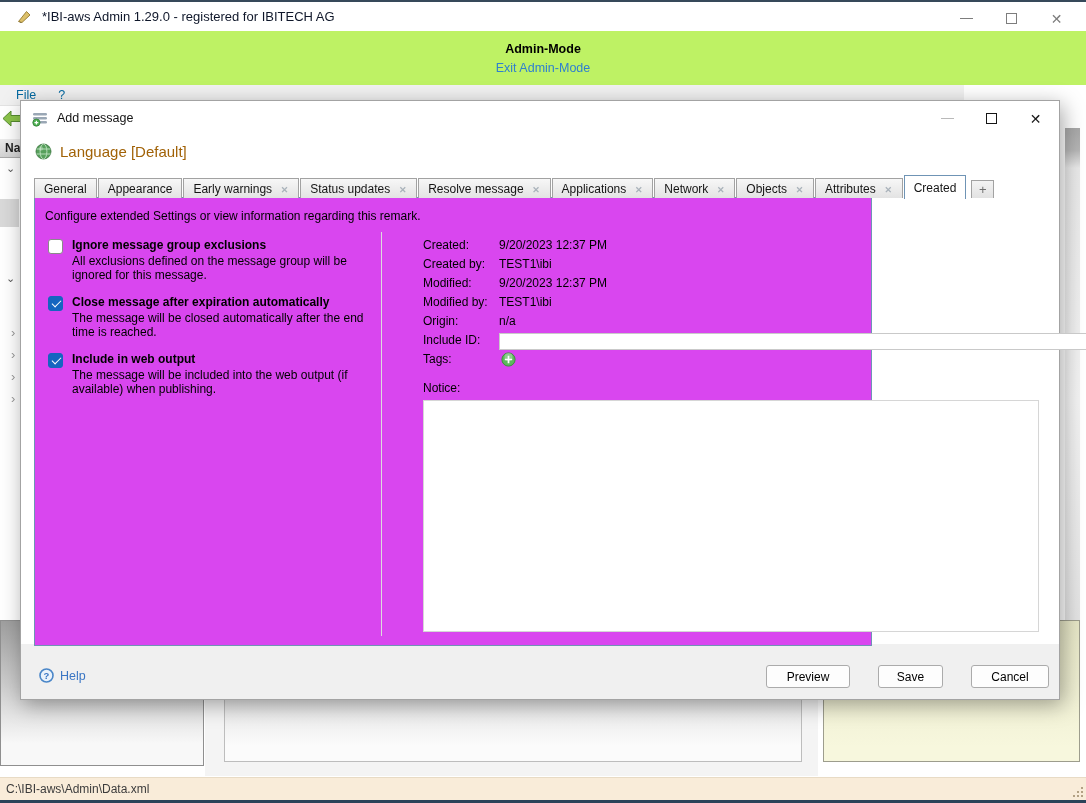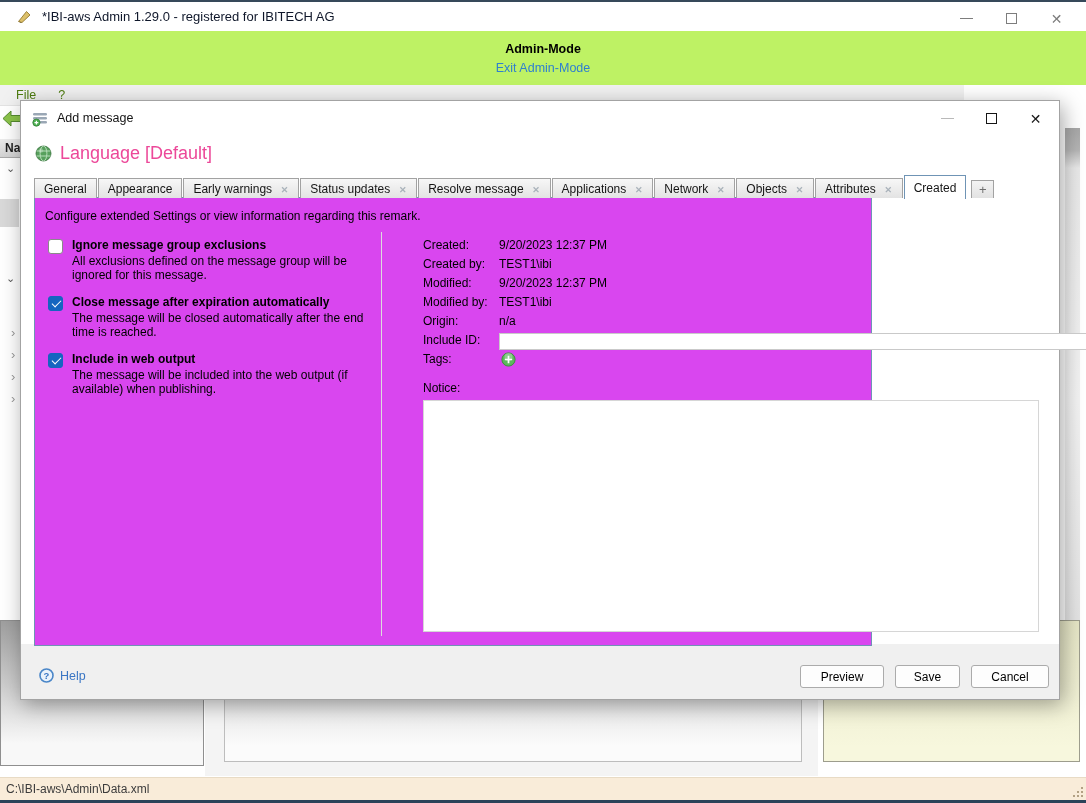--- a/index.html
+++ b/index.html
@@ -15,21 +15,21 @@
   .glyph-min { width:13px; height:1.5px; background:currentColor; }
   .glyph-max { width:11px; height:11px; border:1.2px solid currentColor; }
   .glyph-close::before { content:"✕"; font-size:14px; }
   .dlg .win-btn.dark { color:#161616; }
   .dlg .win-btn.lite { color:#b9b9b9; }
 
   .banner { position:absolute; left:0; top:31px; width:1086px; height:54px; background:#bef264; text-align:center; }
   .banner-title { padding-top:11px; font-weight:bold; font-size:12.5px; color:#000; }
   .banner-link { margin-top:5px; color:#2e7fd0; font-size:12.5px; cursor:pointer; display:inline-block; }
 
-  .menubar { position:absolute; left:0; top:85px; width:964px; height:21px; background:#f1f1f1; display:flex; align-items:center; gap:22px; padding-left:16px; font-size:12.5px; color:#4d7c0f; border-bottom:1px solid #e3e3e3; }
+  .menubar { position:absolute; left:0; top:85px; width:964px; height:21px; background:#f1f1f1; display:flex; align-items:center; gap:22px; padding-left:16px; font-size:12.5px; color:#0369a1; border-bottom:1px solid #e3e3e3; }
 
   
   .back-arrow { position:absolute; left:2px; top:110px; }
   .tree-colhead { position:absolute; left:0; top:139px; width:20px; height:19px; background:linear-gradient(#ececec,#d2d2d2); border-bottom:1px solid #a9a9a9; font-weight:bold; font-size:12px; color:#222; padding-left:5px; line-height:19px; }
   .chev { position:absolute; color:#5a5a5a; font-size:11px; }
   .chev-down::before { content:"⌄"; }
   .chev-right::before { content:"›"; color:#9a9a9a; font-size:13px; }
   .tree-graybox { position:absolute; left:0; top:199px; width:19px; height:28px; background:#d9d9d9; }
   .right-strip { position:absolute; left:1065px; top:128px; width:15px; height:546px;
     background:linear-gradient(to bottom,#a8a8a8 0,#b5b5b5 22px,#e9e9e9 40px,#f3f3f3 50%,#e3e3e3 calc(100% - 40px),#a9a9a9 100%); }
@@ -47,21 +47,21 @@
   .bottom-edge { position:absolute; left:0; top:800px; width:1086px; height:3px; background:#2a4259; }
 
   
   .dlg { position:absolute; left:20px; top:100px; width:1040px; height:600px; background:#fff; border:1px solid #a3a3a3; box-shadow:3px 5px 20px rgba(0,0,0,.35); z-index:10; }
   .dlg-titlebar { position:relative; height:34px; display:flex; align-items:center; }
   .dlg-title-icon { margin-left:11px; width:17px; height:17px; }
   .dlg-title { margin-left:8px; font-size:12.5px; color:#141414; }
   .dlg .win-controls { right:8px; top:3px; gap:13px; }
 
   .language-row { display:flex; align-items:center; gap:8px; margin:8px 0 0 14px; }
-  .language-label { font-size:18px; color:#ec4899; }
+  .language-label { font-size:15px; color:#a16207; }
 
   .tab-strip { position:absolute; left:13px; top:72px; right:13px; height:25px; display:flex; align-items:flex-end; z-index:3; }
   .tabs { display:flex; align-items:flex-end; }
   .tab { height:20px; display:flex; align-items:center; gap:8px; padding:0 9px; background:linear-gradient(#f7f7f7,#e3e3e3); border:1px solid #a2a2a2; border-bottom:none; margin-right:1px; font-size:12px; color:#151515; cursor:default; }
   .tab.active { height:24px; margin-bottom:-1px; background:#fff; border:1px solid #6f94b5; border-bottom:none; z-index:4; position:relative; }
   .tab-close { width:9px; text-align:center; }
   .tab-close::before { content:"✕"; color:#a9b2ba; font-size:9px; font-weight:bold; }
   .tab-add { height:18px; width:23px; background:linear-gradient(#f3f3f3,#e2e2e2); border:1px solid #a2a2a2; border-bottom:none; margin-left:4px; display:flex; align-items:center; justify-content:center; color:#6e6e6e; font-size:13px; }
   .tab-add::before { content:"+"; }
 
@@ -82,21 +82,21 @@
   .info-grid { display:grid; grid-template-columns:76px 1fr; }
   .info-grid > div { height:19px; line-height:15px; font-size:12px; }
   .ext-input { width:616px; height:17px; border:1px solid #c9c9c9; background:#fff; font-family:"Liberation Sans",sans-serif; font-size:12px; padding:0 3px; }
   .tags-cell { height:20px; }
   .plus-icon { display:inline-block; margin-left:2px; cursor:pointer; }
   .notice-label { margin-top:10px; font-size:12px; }
   .notice-area { margin-top:5px; width:616px; height:232px; border:1px solid #d6d6d6; resize:none; font-family:"Liberation Sans",sans-serif; font-size:12px; padding:3px; background:#fff; }
 
   .dlg-footer { position:absolute; left:0; bottom:0; width:100%; height:55px; background:#f0f0f0; }
   .help-link { position:absolute; left:18px; top:24px; display:flex; align-items:center; gap:6px; color:#3a76c4; font-size:12.5px; cursor:pointer; }
-  .btn-row { position:absolute; right:10px; top:21px; display:flex; gap:11px; }
+  .btn-row { position:absolute; right:10px; top:21px; display:flex; gap:28px; }
   .btn { height:23px; border:1px solid #ababab; background:#fdfdfd; border-radius:3px; font-family:"Liberation Sans",sans-serif; font-size:12px; color:#000; cursor:pointer; }
   .btn-preview { width:84px; } .btn-save { width:65px; } .btn-cancel { width:78px; }
 </style>
 </head>
 <body>
 
 <div class="app-titlebar">
   <svg class="app-icon" viewBox="0 0 17 17">
     <path d="M2.5 13.5 L10.5 3.5 L14 7 L6 14.5 Z" fill="#dcc06a" stroke="#8a6d1f" stroke-width="0.8"></path>
     <path d="M2.5 13.5 L4.5 14.8 L6 14.5 Z" fill="#5b4a16"></path>

